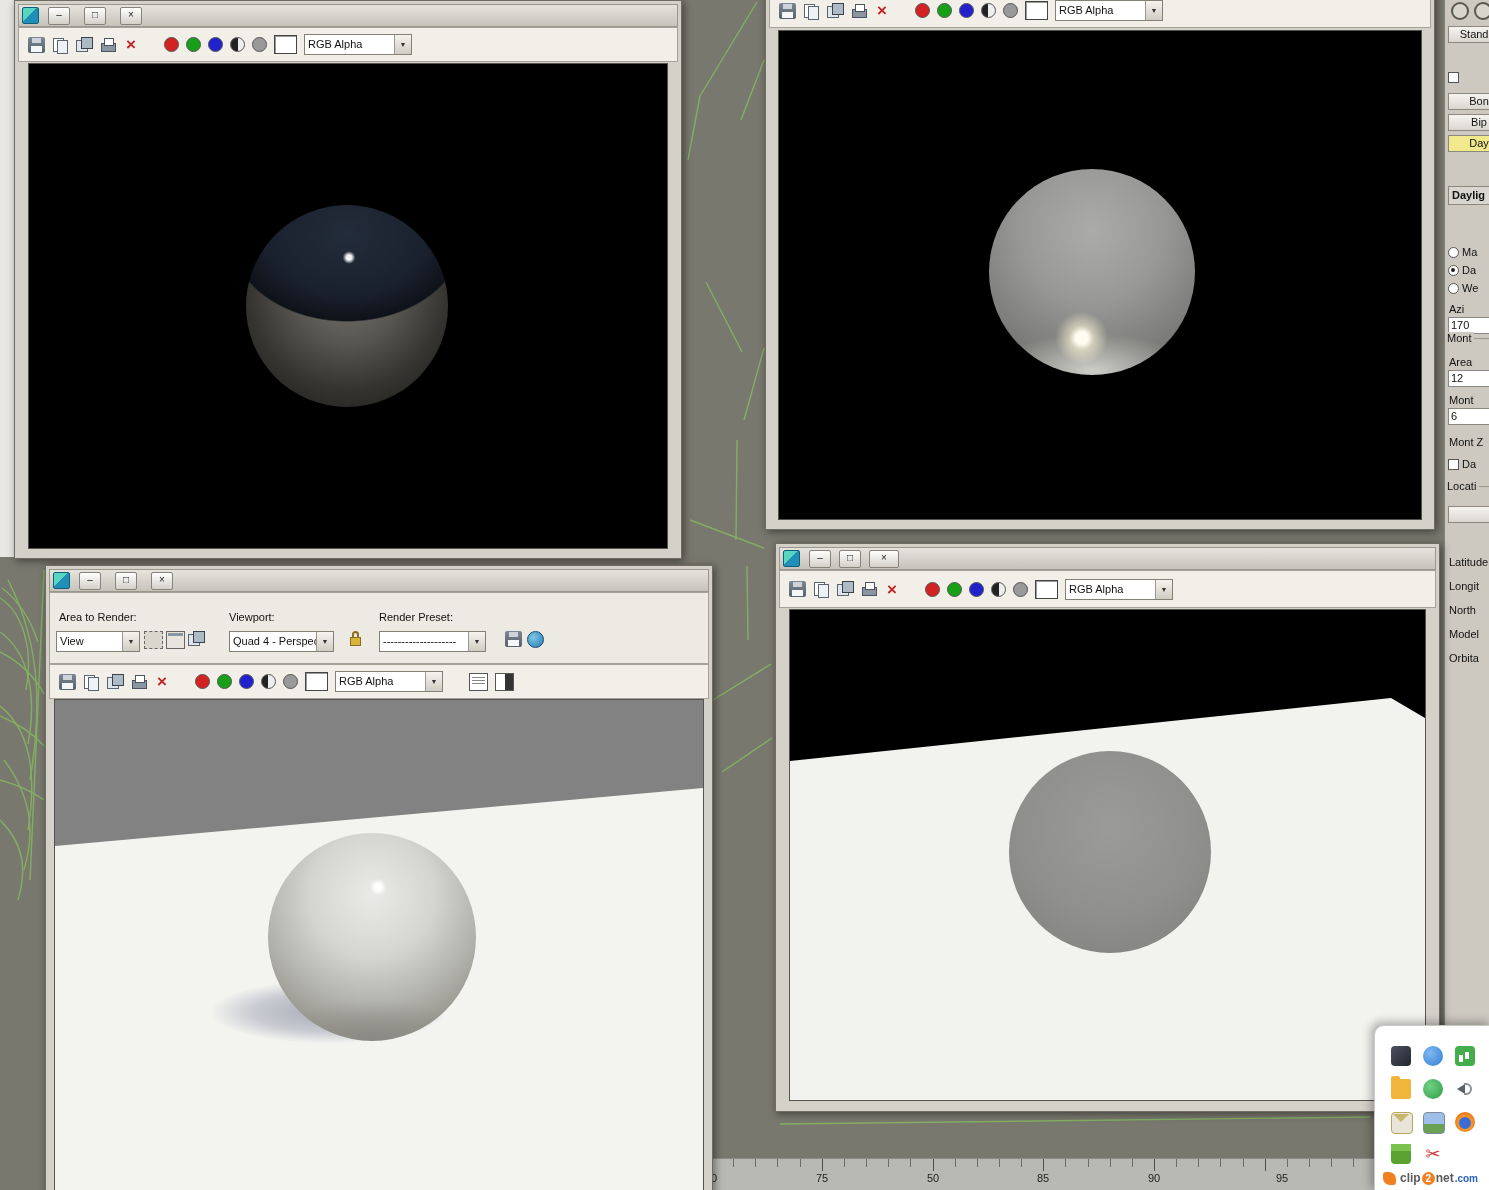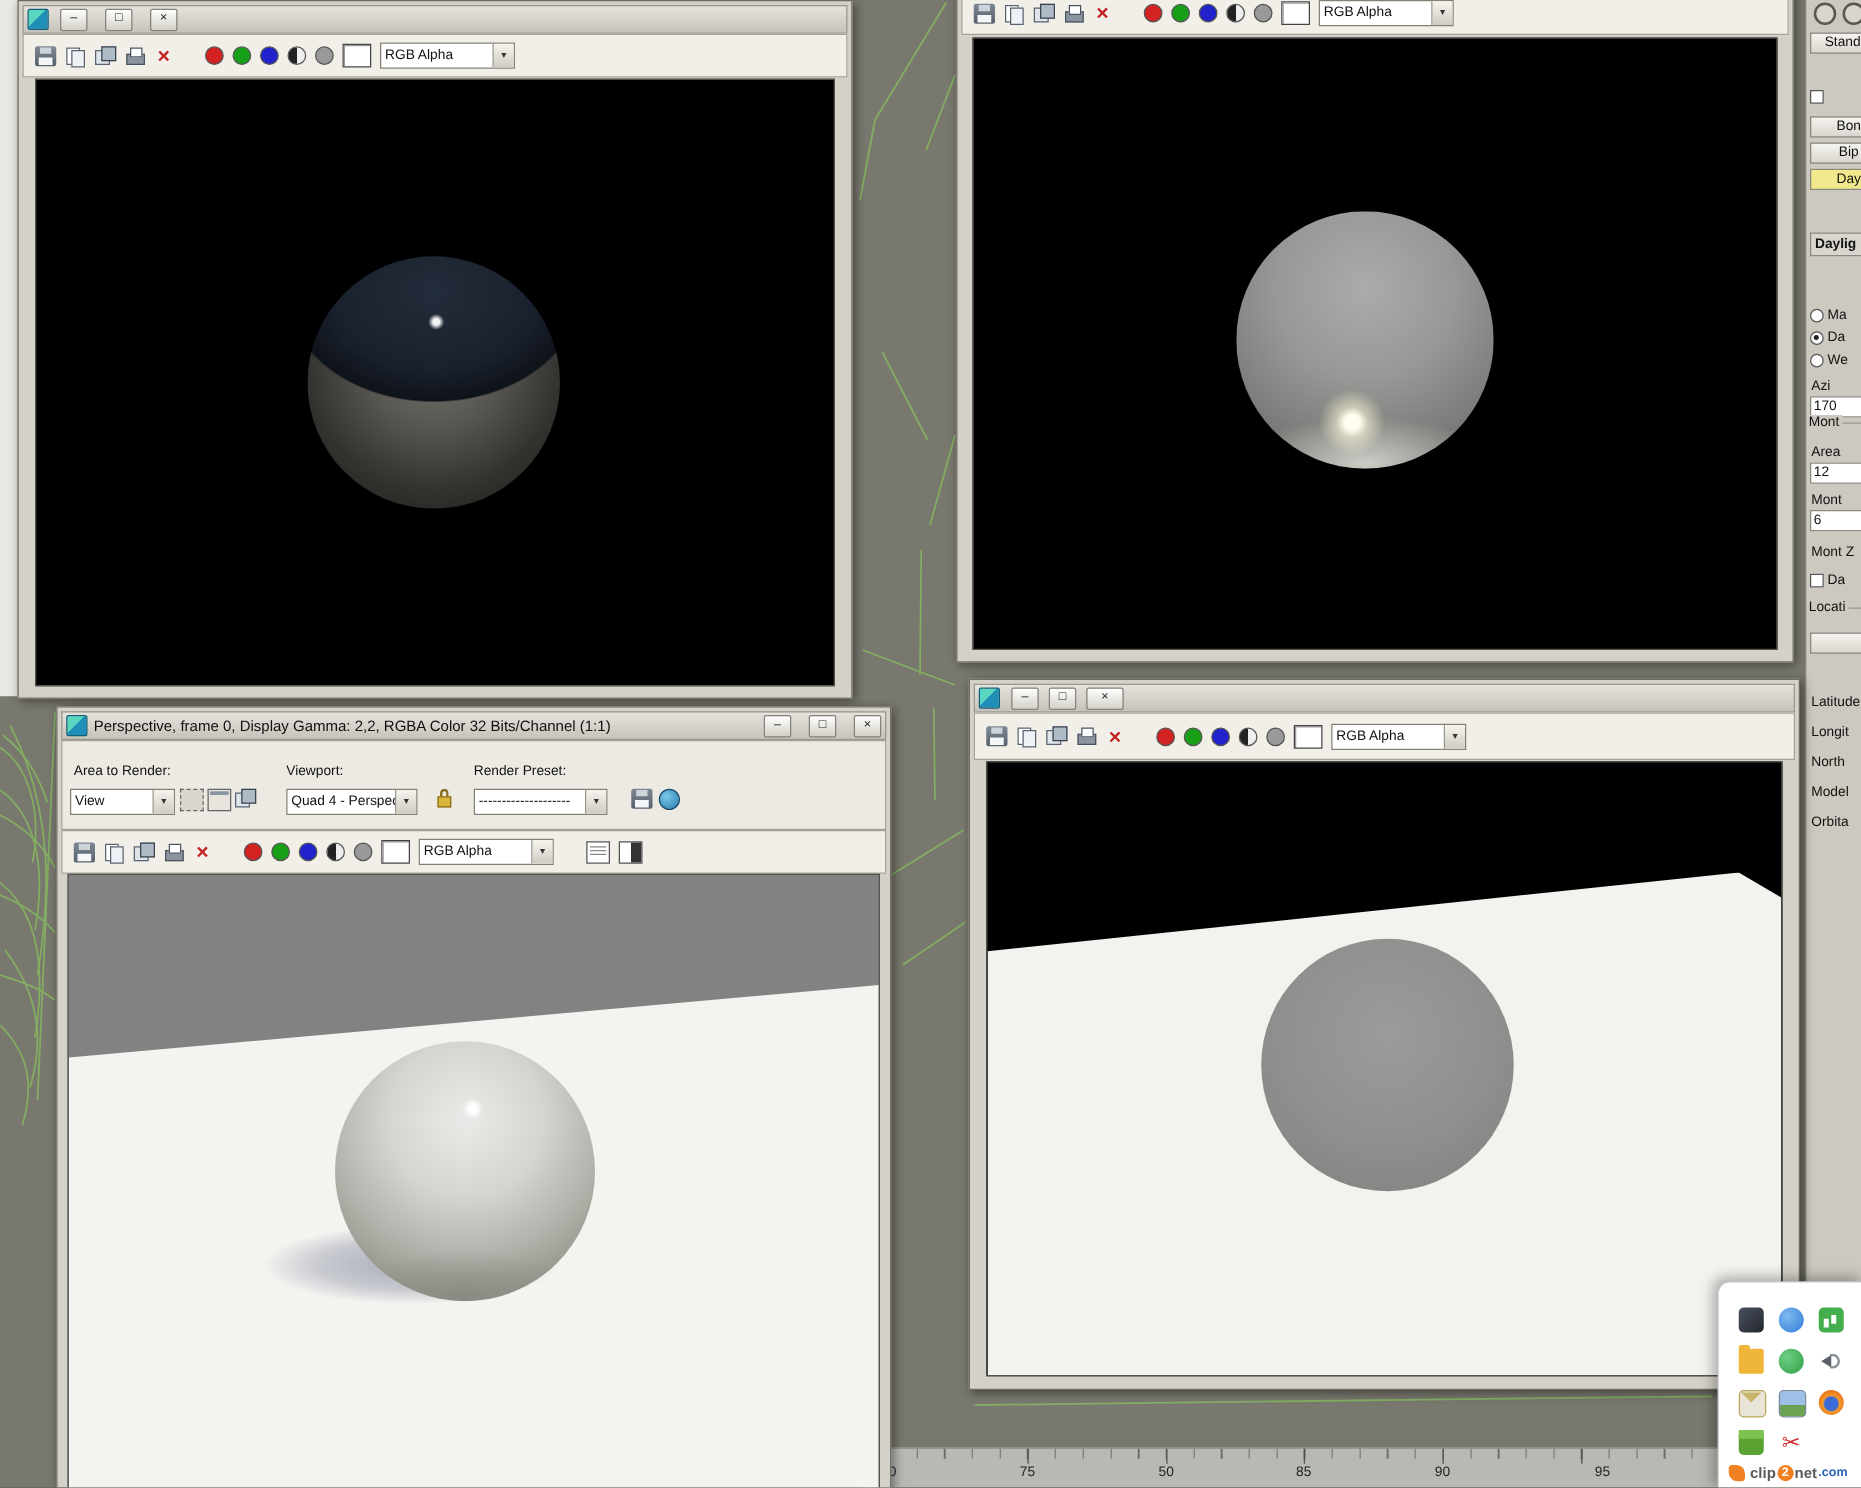--- a/index.html
+++ b/index.html
@@ -292,21 +292,20 @@
       </div>
     </div>
     <div class="rcanvas" id="cv-reflection">
       <div class="sphere" id="sph-reflection"></div>
     </div>
   </div>
 
   <div class="win" id="win-perspective">
     <div class="titlebar">
       <span class="max-ico"></span>
-      <span class="title-text">Perspective, frame 0, Display Gamma: 2,2, RGBA Color 32 Bits/Channel (1:1)</span>
       <span class="winbtns">
         <span class="winbtn">–</span>
         <span class="winbtn">□</span>
         <span class="winbtn">×</span>
       </span>
     </div>
     <div class="ctrlpanel">
       <span class="plabel" style="left:9px">Area to Render:</span>
       <span class="plabel" style="left:179px">Viewport:</span>
       <span class="plabel" style="left:329px">Render Preset:</span>

